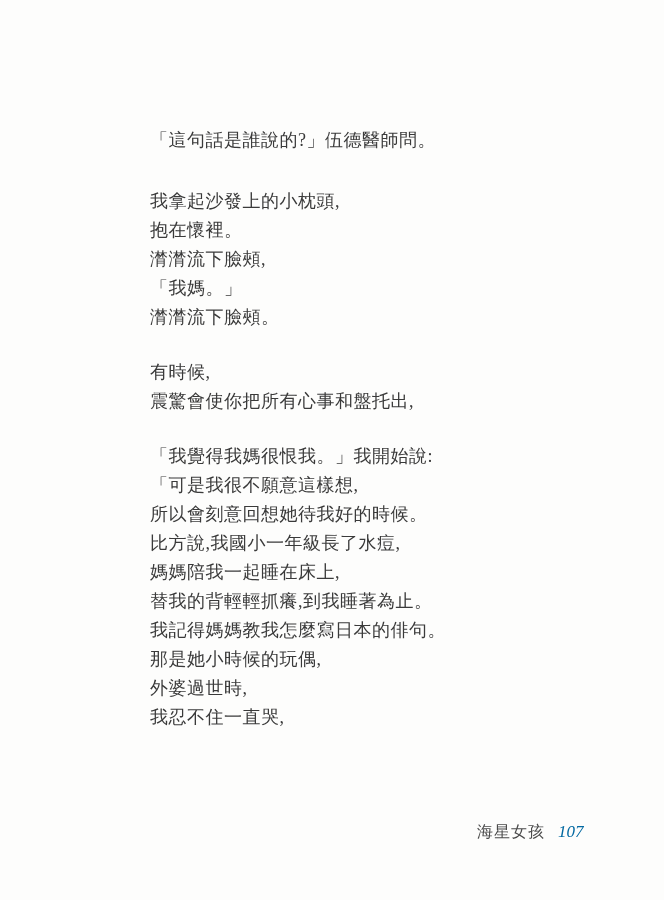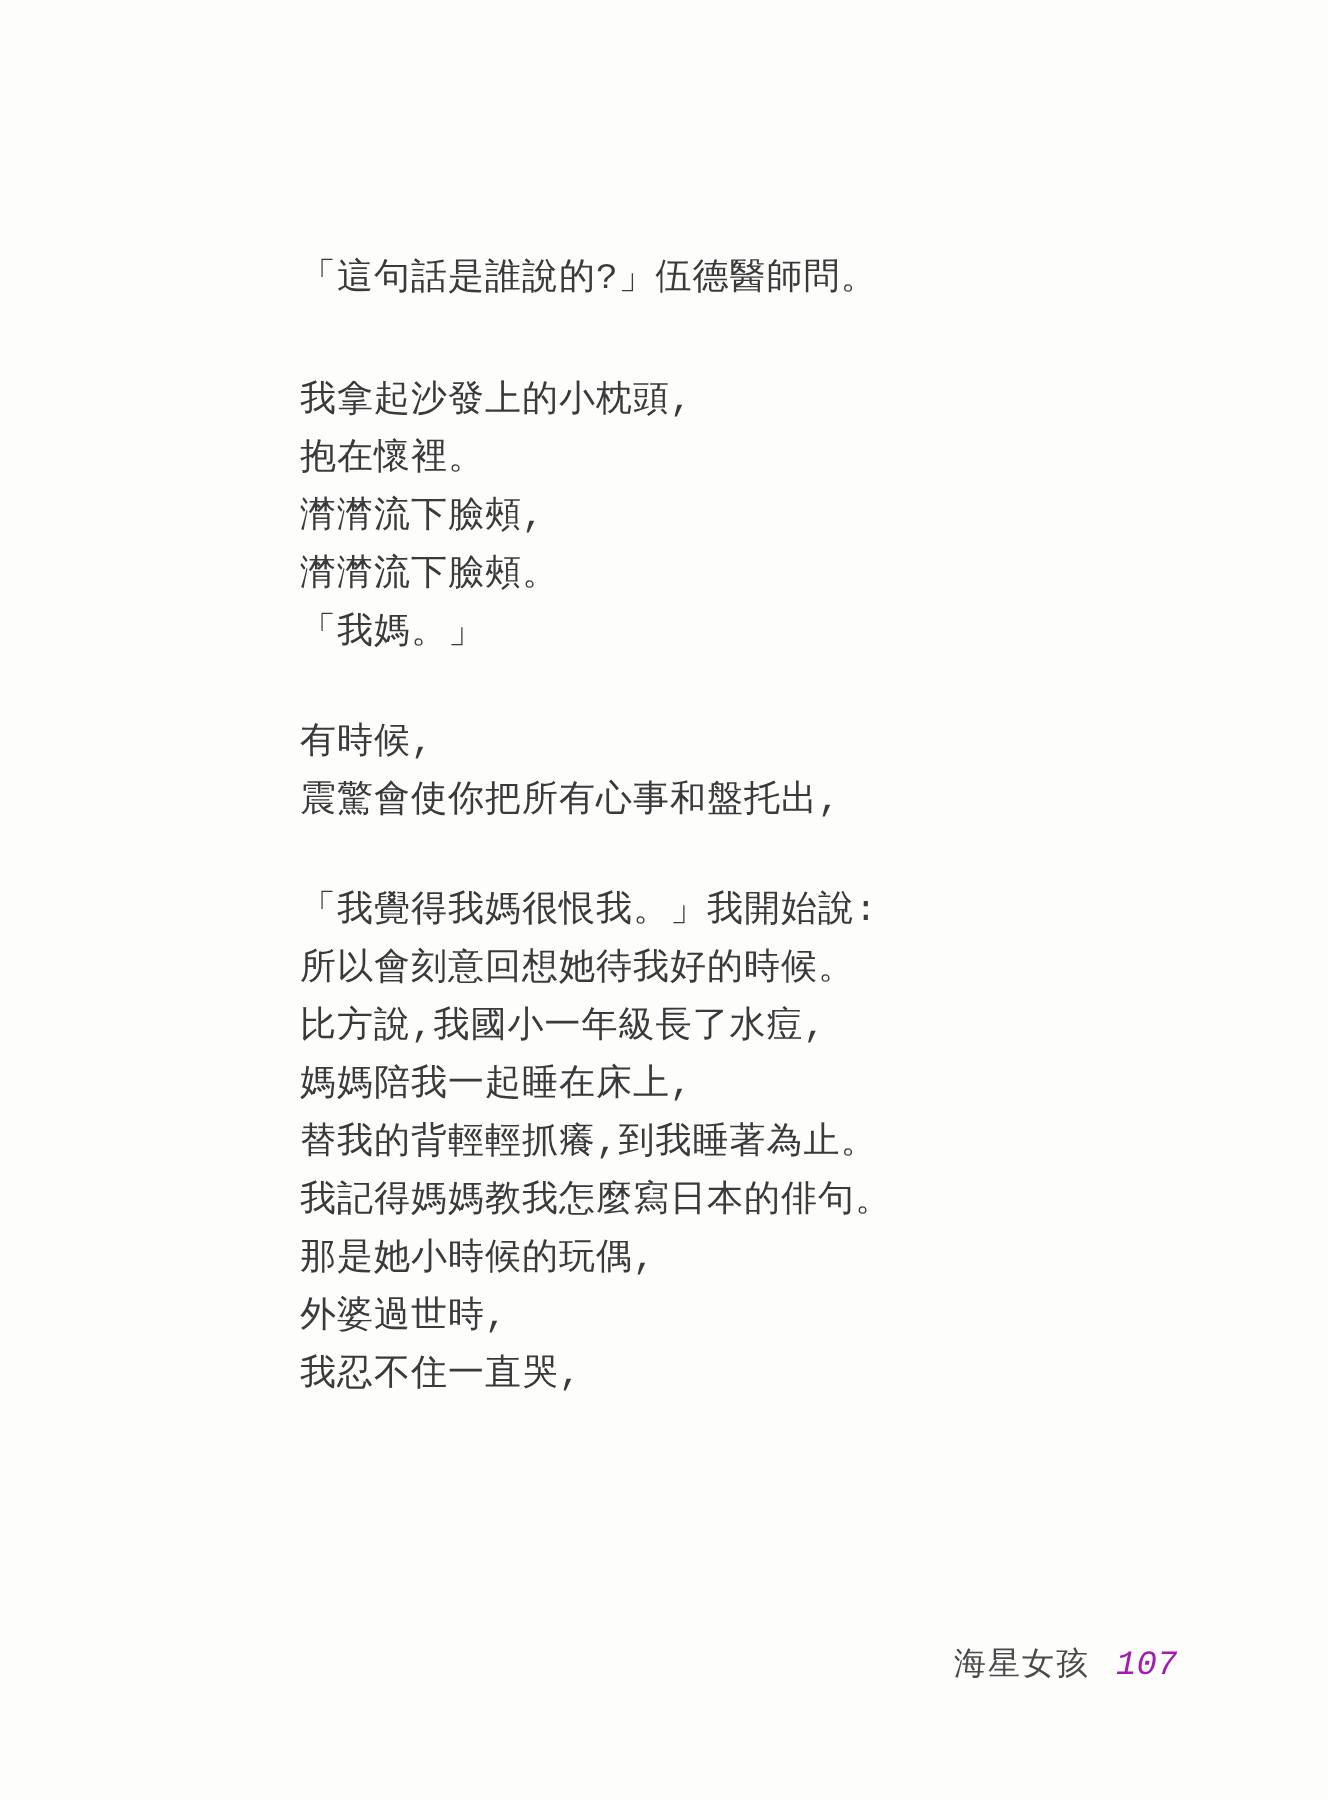--- a/index.html
+++ b/index.html
@@ -6,21 +6,21 @@
     margin: 0;
     padding: 0;
     background: #ffffff;
   }
   .book-page {
     position: relative;
     width: 664px;
     height: 900px;
     background: #fdfdfc;
     overflow: hidden;
-    font-family: Liberation Mono, monospace;
+    font-family: Liberation Serif, serif;
     color: #3a3a3a;
   }
   .text-block {
     position: absolute;
     left: 150px;
     top: 126px;
     width: 470px;
   }
   .stanza {
     margin: 0 0 26px 0;
@@ -44,49 +44,50 @@
     gap: 13px;
   }
   .footer-title {
     font-size: 16px;
     letter-spacing: 1px;
     color: #4a4a4a;
   }
   .footer-page-number {
     font-size: 17px;
     font-style: italic;
-    color: #a21caf;
+    color: #0369a1;
   }
 </style>
 </head>
 <body>
 
 <div class="book-page">
 
   <div class="text-block">
 
     <div class="stanza first">
       <div class="poem-line">「這句話是誰說的?」伍德醫師問。</div>
     </div>
 
     <div class="stanza">
       <div class="poem-line">我拿起沙發上的小枕頭,</div>
       <div class="poem-line">抱在懷裡。</div>
       <div class="poem-line">潸潸流下臉頰,</div>
+      <div class="poem-line">「我媽。」</div>
       <div class="poem-line">潸潸流下臉頰。</div>
-      <div class="poem-line">「我媽。」</div>
     </div>
 
     <div class="stanza">
       <div class="poem-line">有時候,</div>
       <div class="poem-line">震驚會使你把所有心事和盤托出,</div>
     </div>
 
     <div class="stanza">
       <div class="poem-line">「我覺得我媽很恨我。」我開始說:</div>
+      <div class="poem-line">「可是我很不願意這樣想,</div>
       <div class="poem-line">所以會刻意回想她待我好的時候。</div>
       <div class="poem-line">比方說,我國小一年級長了水痘,</div>
       <div class="poem-line">媽媽陪我一起睡在床上,</div>
       <div class="poem-line">替我的背輕輕抓癢,到我睡著為止。</div>
       <div class="poem-line">我記得媽媽教我怎麼寫日本的俳句。</div>
       <div class="poem-line">那是她小時候的玩偶,</div>
       <div class="poem-line">外婆過世時,</div>
       <div class="poem-line">我忍不住一直哭,</div>
     </div>
 

